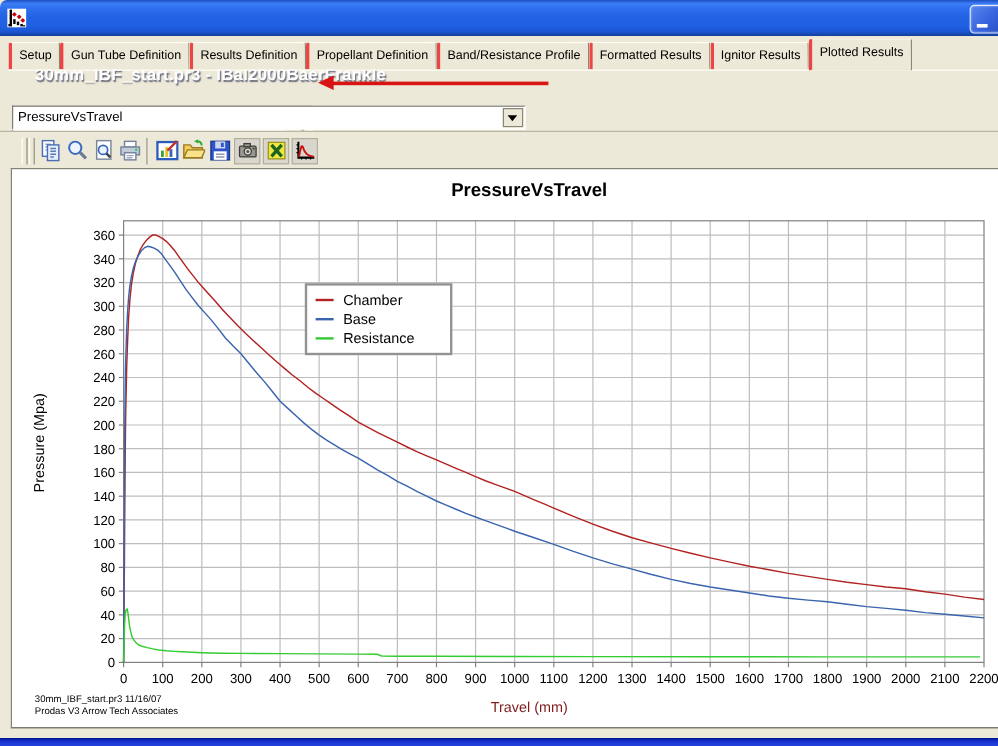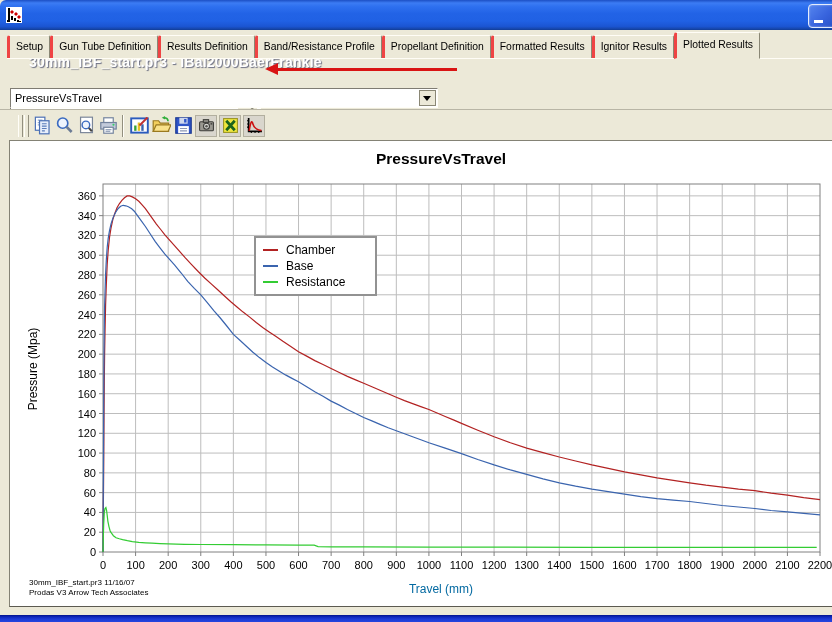--- a/index.html
+++ b/index.html
@@ -61,21 +61,21 @@
   .tb-btn.plate svg{width:17px;height:17px;}
   .tb-sep{width:1px;height:22px;background:#928f7e;border-right:1px solid #fffef8;margin:0 4px 0 3px;}
 
   
   .chart-panel{position:absolute;left:9px;top:140px;width:823px;height:465px;background:#fff;
     border-top:1px solid #848275;border-left:1px solid #848275;border-bottom:1px solid #5c5a50;box-sizing:content-box;}
   .chart-title{position:absolute;left:251px;top:9px;width:360px;text-align:center;
     font-size:15.5px;font-weight:bold;color:#000;}
   .ylab{position:absolute;left:-31px;top:220px;width:110px;height:16px;text-align:center;
     font-size:12px;color:#000;transform:rotate(-90deg);}
-  .xlab{position:absolute;left:251px;top:441px;width:360px;text-align:center;font-size:12px;color:#0369a1;}
+  .xlab{position:absolute;left:251px;top:441px;width:360px;text-align:center;font-size:12px;color:#7f1d1d;}
   .legend{position:absolute;left:244px;top:95px;width:119px;height:52px;background:#fff;
     border:2px solid #929292;padding-top:4px;}
   .legend-row{display:flex;align-items:center;height:16px;padding-left:7px;}
   .legend-swatch{width:15px;height:2px;margin-right:8px;}
   .legend-label{font-size:12px;color:#000;}
   .footnote{position:absolute;left:19px;top:437px;font-size:8px;line-height:10px;color:#000;}
   #plot-svg{position:absolute;left:0;top:0;}
   #plot-svg text.tick{font-size:11px;fill:#000;font-family:"Liberation Sans",sans-serif;}
 
   
@@ -103,22 +103,22 @@
     <span class="titletext">30mm_IBF_start.pr3 - IBal2000BaerFrankle</span>
     <div class="minbtn">
         <span class="dash"></span>
       </div>
   </div>
 
   <div class="tabstrip">
     <div class="tab">Setup</div>
     <div class="tab">Gun Tube Definition</div>
     <div class="tab">Results Definition</div>
+    <div class="tab">Propellant Definition</div>
     <div class="tab">Band/Resistance Profile</div>
-    <div class="tab">Propellant Definition</div>
     <div class="tab">Formatted Results</div>
     <div class="tab">Ignitor Results</div>
     <div class="tab active">Plotted Results</div>
   </div>
   <div class="page-edge"></div>
 
   <div class="axisbox">
     <span class="val">Vs Travel</span>
     <svg class="grip" width="19" height="17" viewBox="0 0 19 17">
       <rect x="0" y="0" width="19" height="17" fill="#ece9d8"></rect>

